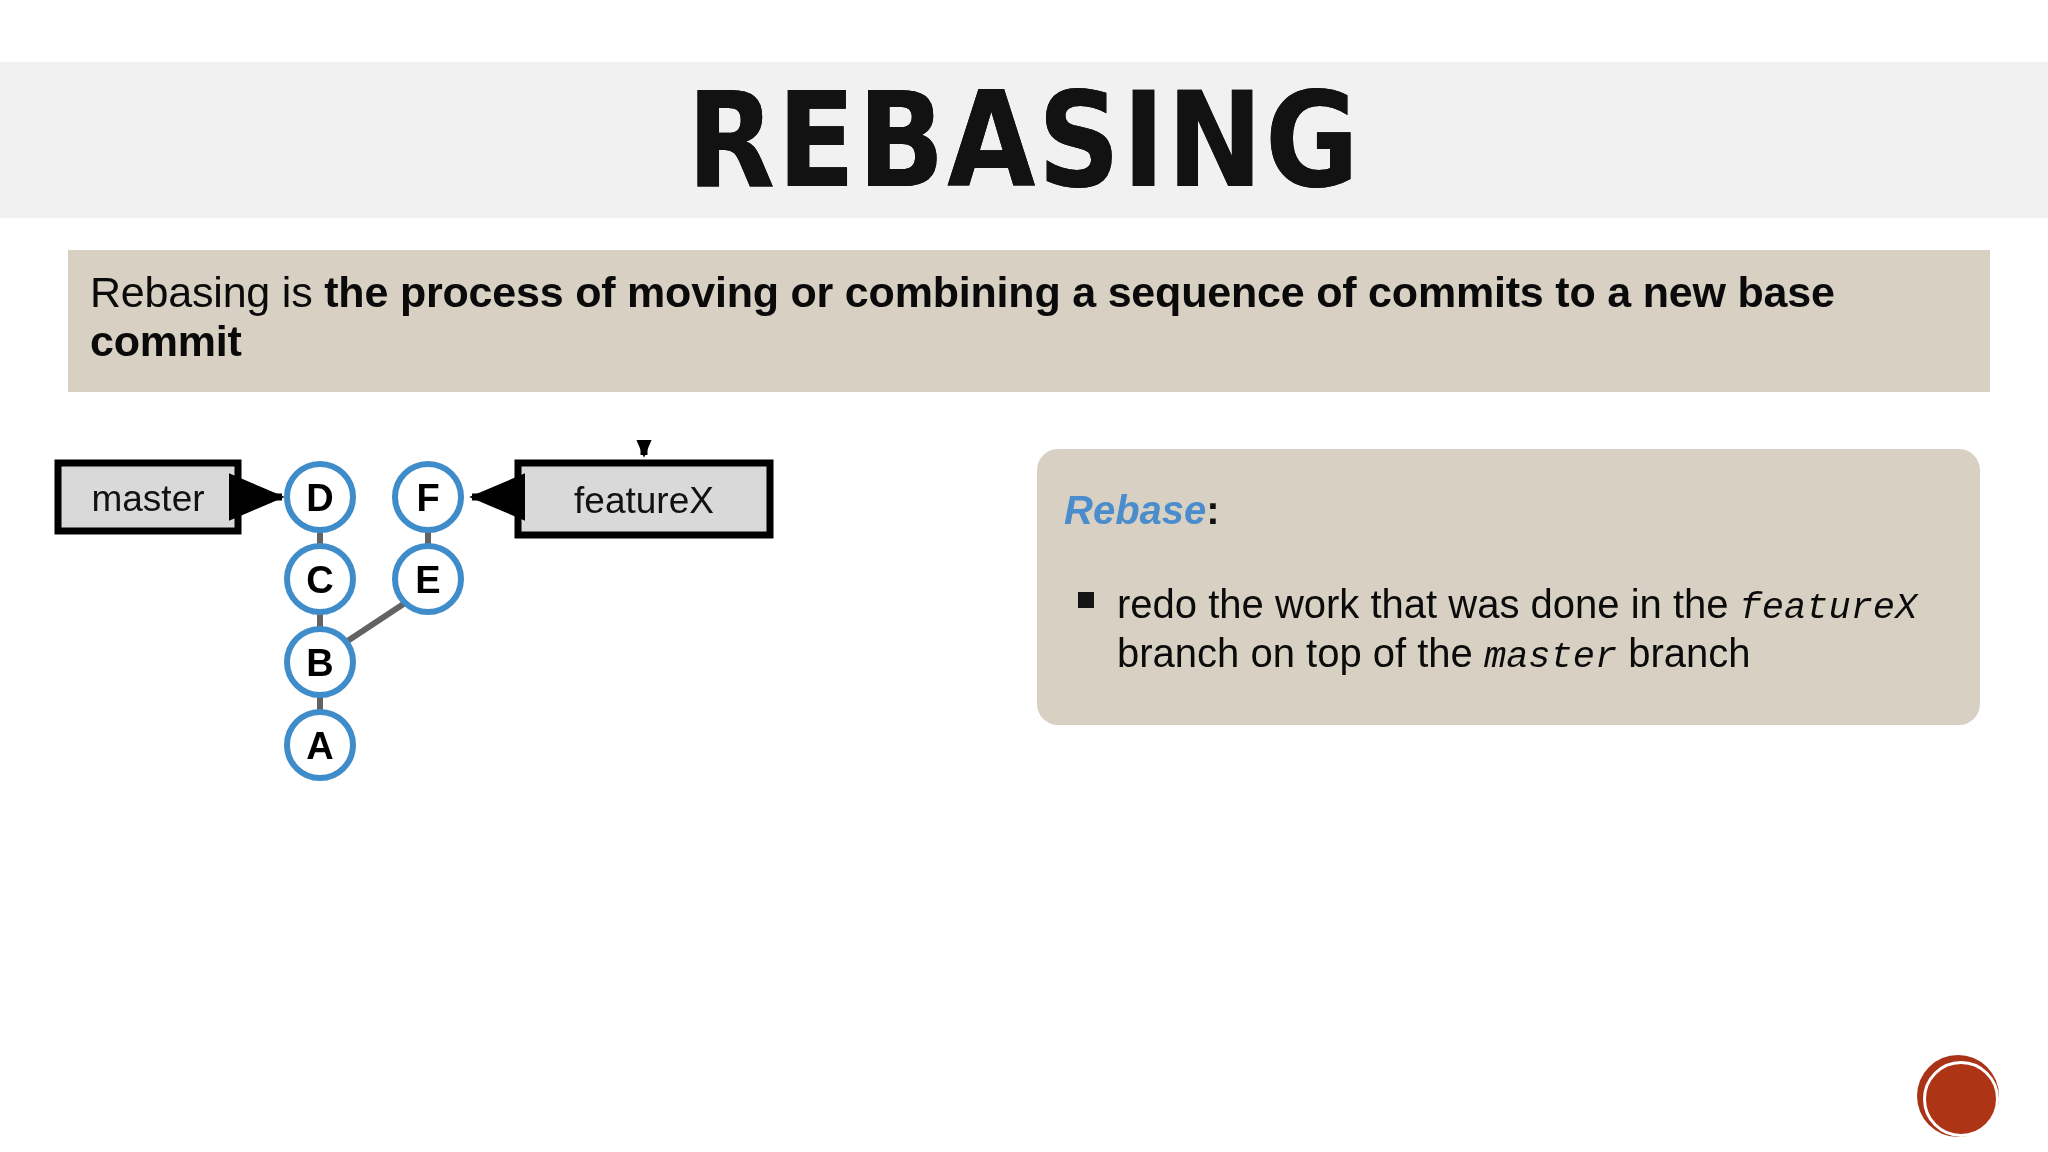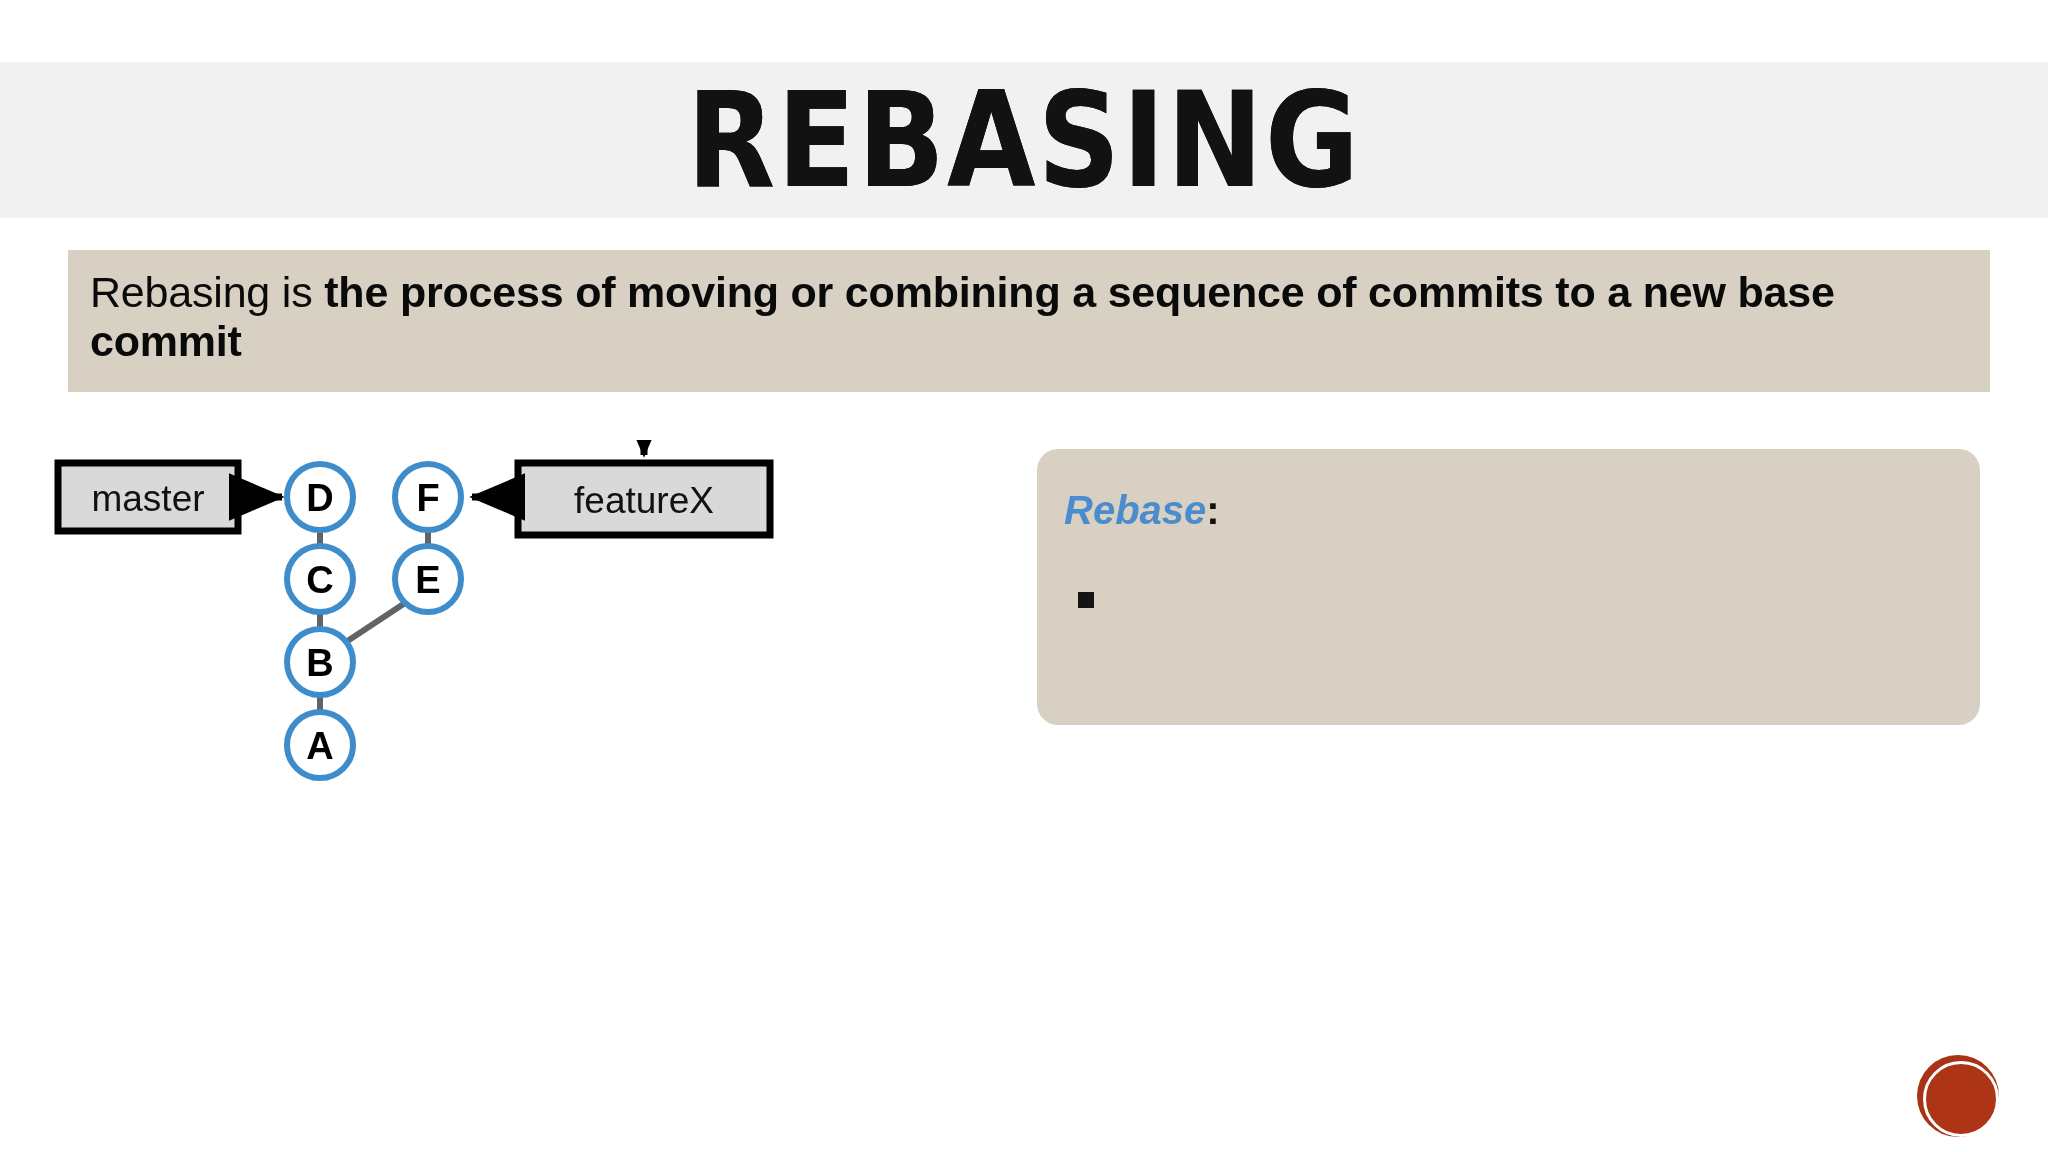--- a/index.html
+++ b/index.html
@@ -175,15 +175,18 @@
       <text class="nodelabel" x="428" y="140">E</text>
     </g>
   </svg>
 </div>
 
 <div id="info-panel">
   <div id="rebase-heading">
     <span>Rebase</span><span class="colon">:</span>
   </div>
   <div id="bullet-square"></div>
+  <div id="bullet-row">
+    <div id="bullet-text"><span>redo the work that was done in the </span><span class="mono">featureX</span><span> branch on top of the </span><span class="mono">master</span><span> branch</span></div>
+  </div>
 </div>
 
 <div id="corner-logo"></div>
 
 </body></html>

